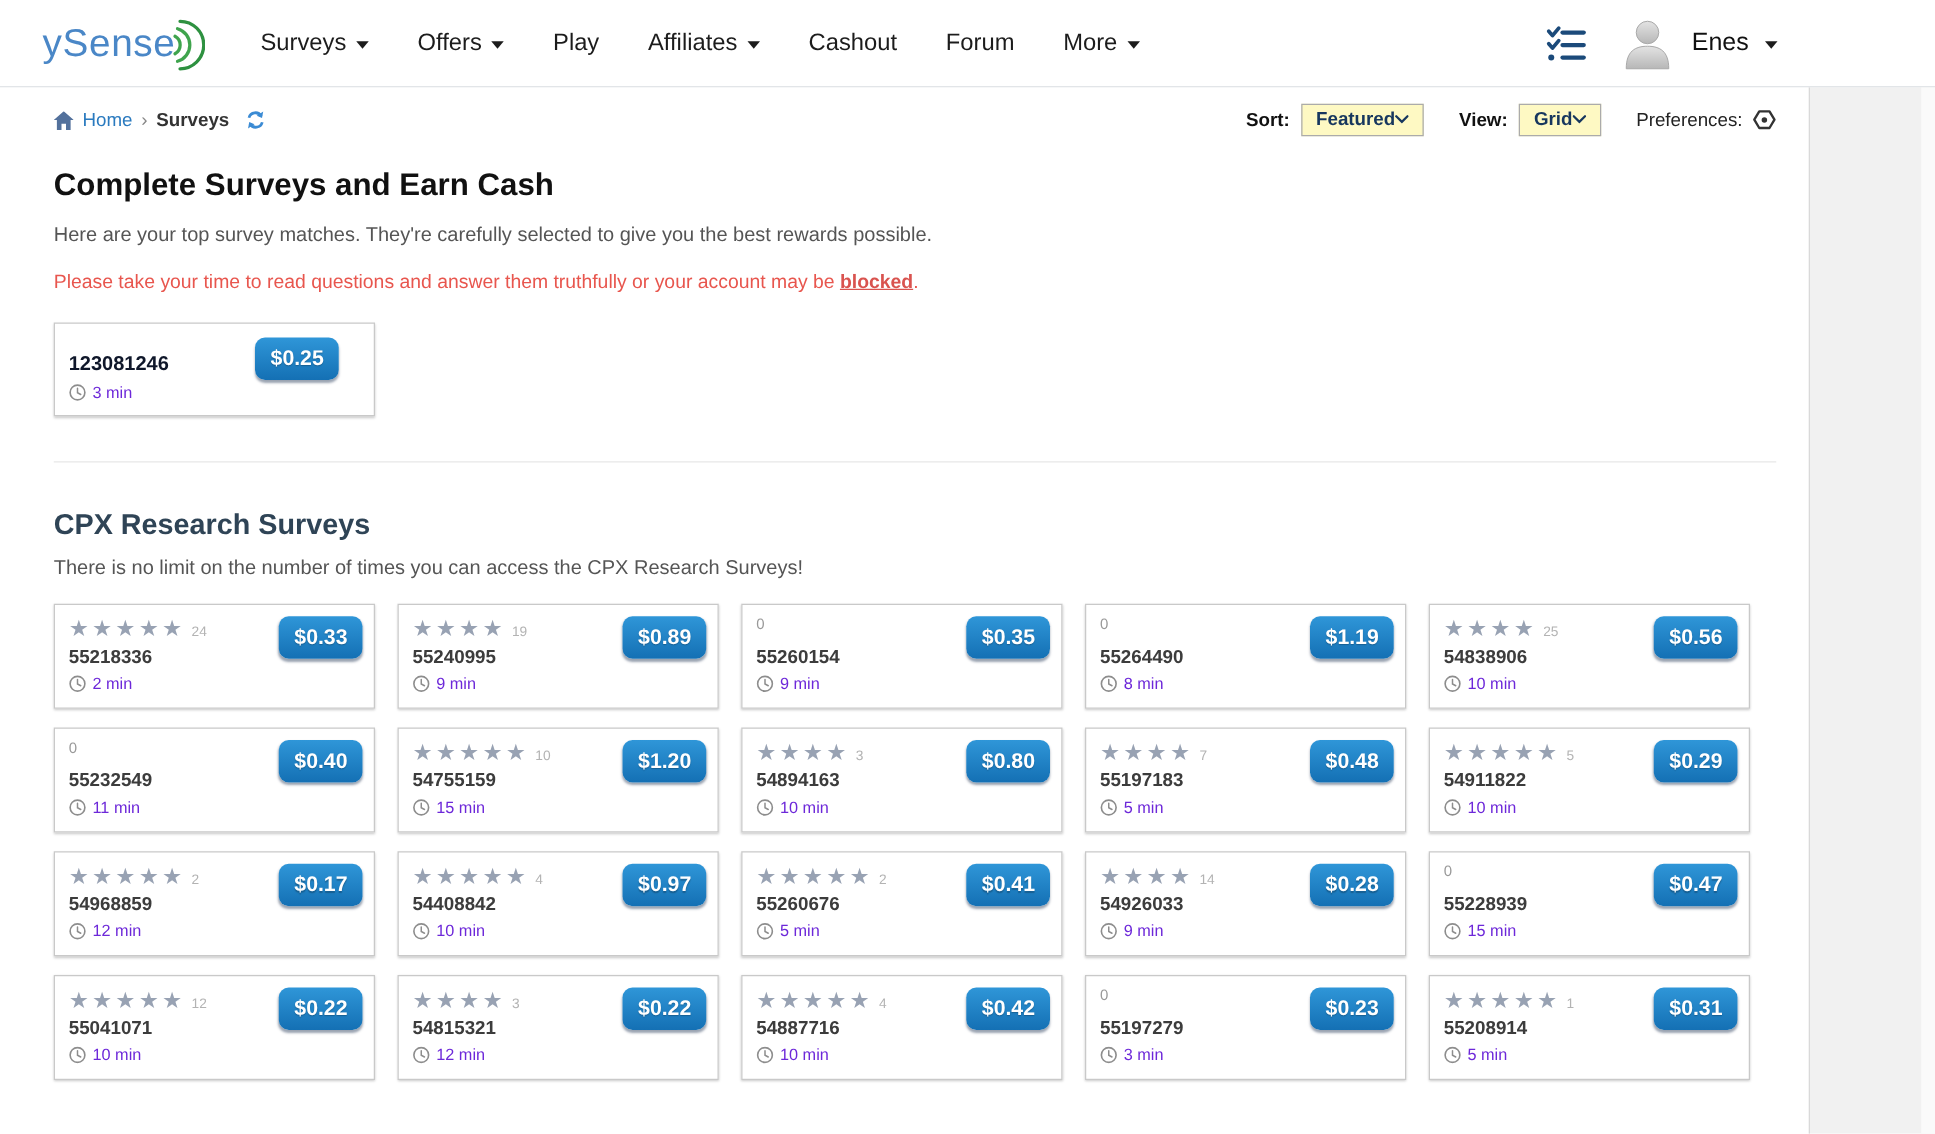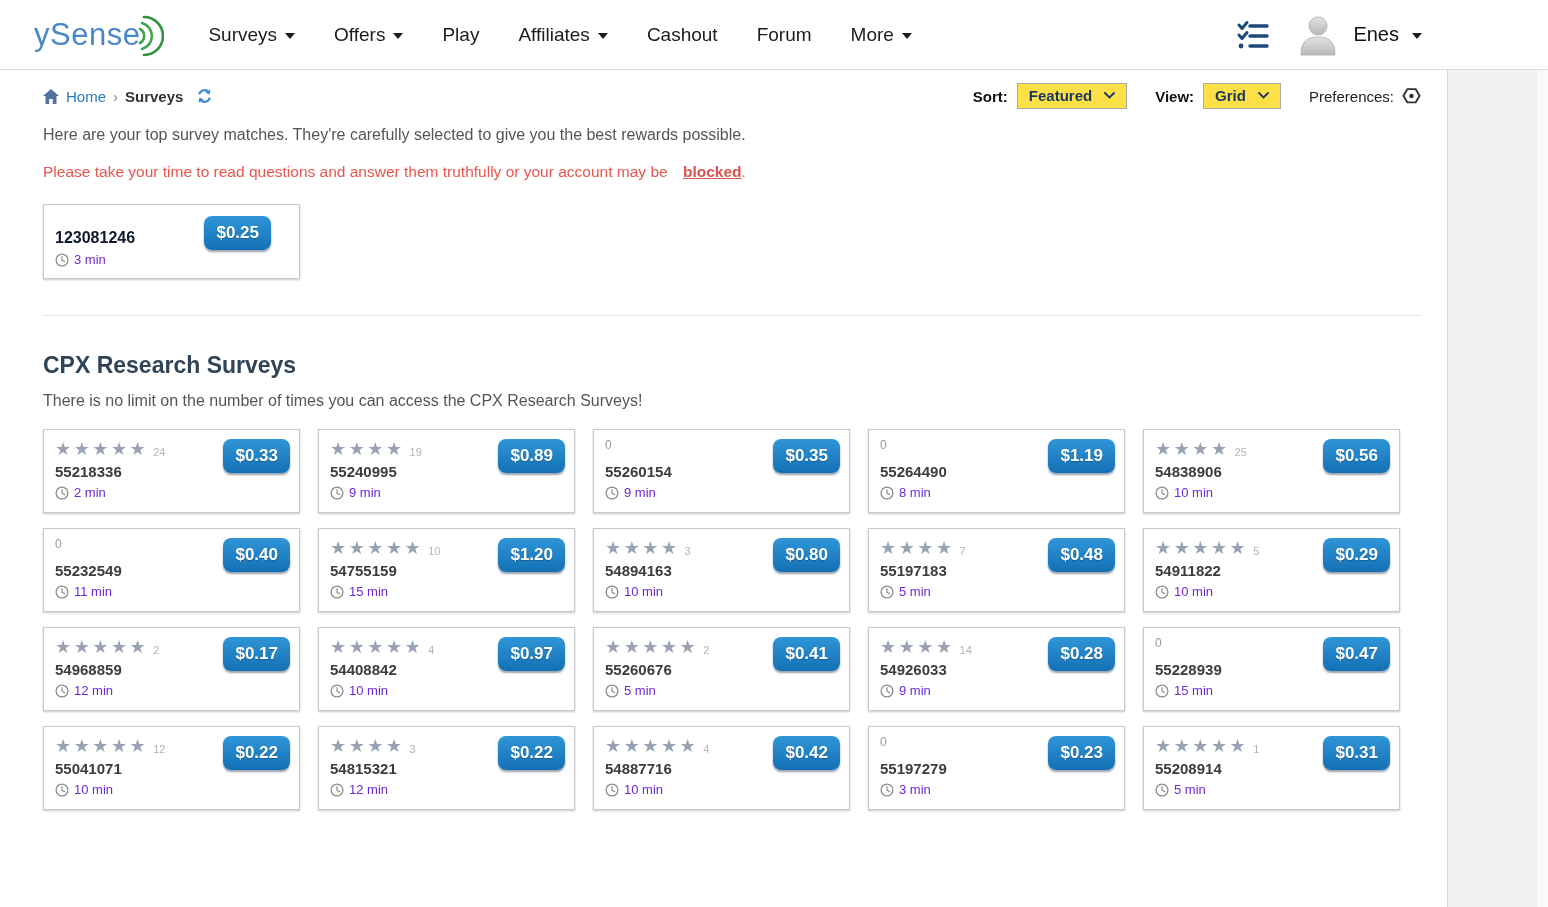--- a/index.html
+++ b/index.html
@@ -34,32 +34,32 @@
   .breadcrumb-row { display:flex; align-items:center; margin-top:13px; height:26px; }
   .breadcrumb { display:flex; align-items:center; gap:7px; font-size:15px; }
   .crumb-home { color:#2a7abf; cursor:pointer; }
   .crumb-sep { color:#888; }
   .crumb-current { font-weight:bold; color:#333; }
   .refresh { margin-left:6px; cursor:pointer; display:flex; }
   .toolbar { margin-left:auto; display:flex; align-items:center; gap:28px; }
   .tb-group { display:flex; align-items:center; gap:9px; }
   .tb-label { font-weight:bold; font-size:15px; color:#111; }
   .select {
-    display:flex; align-items:center; gap:12px;
+    display:flex; align-items:center; 
     border:1px solid #ababab; border-radius:0;
     padding:3px 11px 4px; font-size:15px; font-weight:bold; color:#17375e;
-    cursor:pointer; background:#fde047;
+    cursor:pointer; background:#fef9c3;
   }
   .prefs { display:flex; align-items:center; gap:8px; font-size:15px; color:#222; }
 
   
   .page-title { font-size:25px; font-weight:700; color:#111; margin:25px 0 0; }
   .subtitle { font-size:16px; color:#555; margin-top:17px; }
   .warning { font-size:15.5px; color:#e8564e; margin-top:19px; }
-  .warning a { color:#d9534f; font-weight:bold; text-decoration:underline; cursor:pointer;margin-left:11px; }
+  .warning a { color:#d9534f; font-weight:bold; text-decoration:underline; cursor:pointer; }
 
   
   .featured-row { display:flex; gap:19px; margin-top:23px; }
   .card {
     position:relative; width:257px; background:#fff;
     border:1px solid #c9c9c9; box-shadow:0 1px 2px rgba(0,0,0,0.22);
     padding:8px 11px; cursor:pointer;
   }
   .card.featured { height:75px; padding-top:6px; }
   .card.gcard { height:84px; }
@@ -192,20 +192,21 @@
         <div class="prefs">
           <span>Preferences:</span>
           <svg width="19" height="18" viewBox="0 0 19 18" style="cursor:pointer">
             <path d="M5.2 2 L13.8 2 L18 9 L13.8 16 L5.2 16 L1 9 Z" fill="none" stroke="#333" stroke-width="2" stroke-linejoin="round" transform="scale(0.95) translate(0.5,0.2)"></path>
             <circle cx="9.5" cy="9" r="2.2" fill="#333"></circle>
           </svg>
         </div>
       </div>
     </div>
 
+    <h1 class="page-title">Complete Surveys and Earn Cash</h1>
     <div class="subtitle">Here are your top survey matches. They're carefully selected to give you the best rewards possible.</div>
     <div class="warning"><span>Please take your time to read questions and answer them truthfully or your account may be </span><a>blocked</a><span>.</span></div>
 
     <div class="featured-row" id="featured-row">
         <div class="card featured">
           <div class="sid">123081246</div>
           <div class="timerow">
             <svg width="14" height="14" viewBox="0 0 14 14">
               <circle cx="7" cy="7" r="5.9" fill="none" stroke="#8d8d8d" stroke-width="1.3"></circle>
               <path d="M7 3.6 V7.2 L9.6 8.6" fill="none" stroke="#8d8d8d" stroke-width="1.2" stroke-linecap="round"></path>

